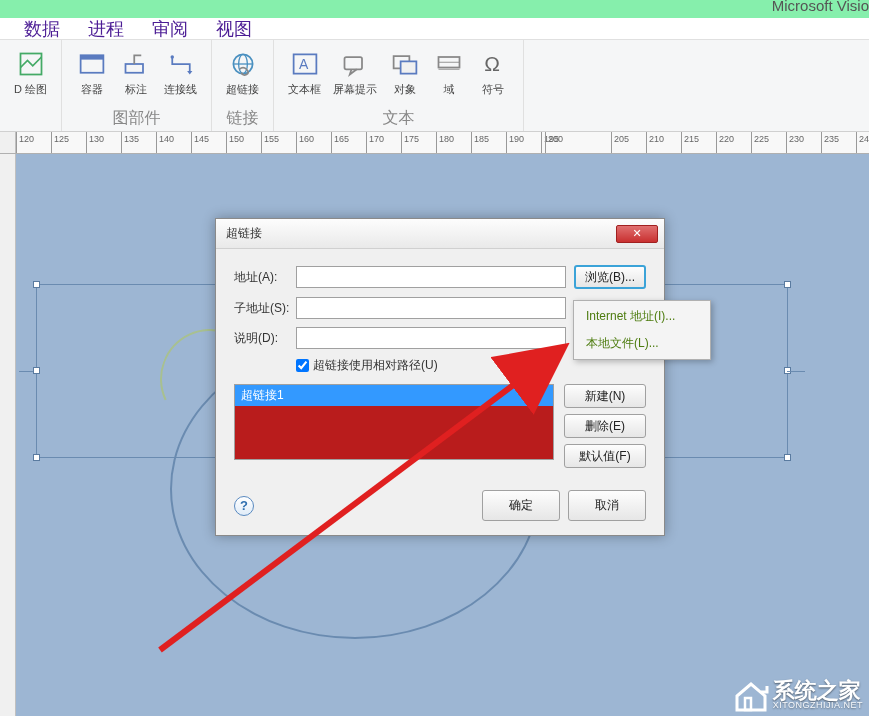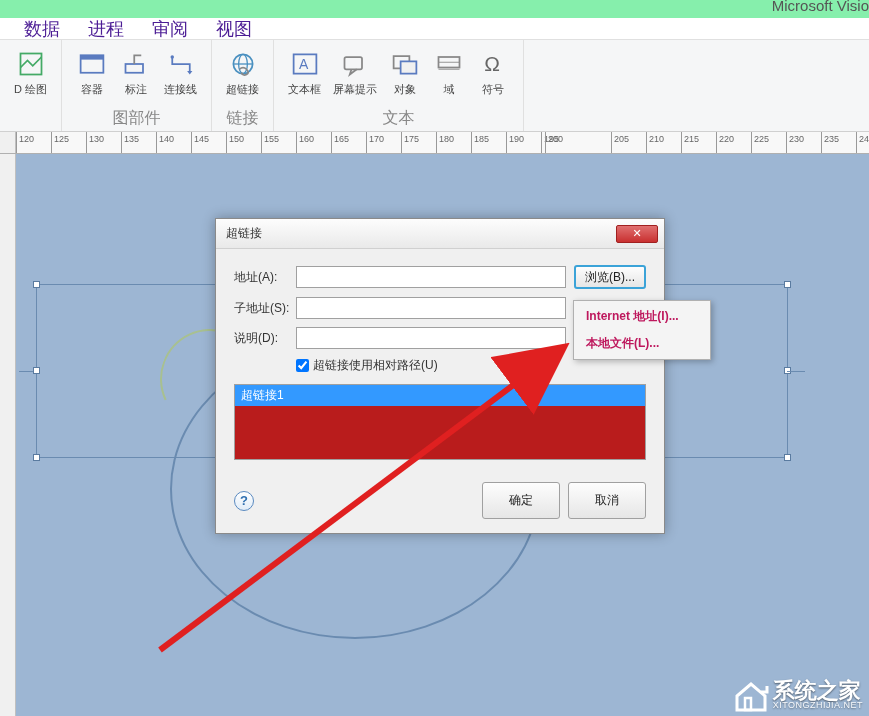--- a/index.html
+++ b/index.html
@@ -65,25 +65,25 @@
 .mid-area { display: flex; gap: 10px; }
 .listbox { flex: 1; height: 76px; border: 1px solid #a0a0a0; background: #b91c1c; overflow: auto; font-size: 12px; }
 .listbox .item { padding: 2px 6px; }
 .listbox .item.sel { background: #3399ff; color: #fff; }
 .side-buttons { width: 82px; display: flex; flex-direction: column; gap: 6px; }
 .side-buttons button { height: 24px; background: linear-gradient(#fdfdfd, #e6e6e6); border: 1px solid #a0a0a0; border-radius: 3px; font-size: 12px; cursor: pointer; color: #222; }
 
 .dialog-foot { display: flex; align-items: center; padding: 10px 18px 14px 18px; }
 .help-ico { width: 20px; height: 20px; border: 1px solid #5a8ac0; border-radius: 50%; color: #3070b0; display: flex; align-items: center; justify-content: center; font-size: 13px; font-weight: bold; cursor: pointer; background: linear-gradient(#fff,#e0ecf8); }
 .dialog-foot .spacer { flex: 1; }
-.dialog-foot button { width: 78px; height: 37px; margin-left: 8px; background: linear-gradient(#fdfdfd, #e6e6e6); border: 1px solid #a0a0a0; border-radius: 3px; font-size: 12px; cursor: pointer; color: #222; }
+.dialog-foot button { width: 78px; height: 31px; margin-left: 8px; background: linear-gradient(#fdfdfd, #e6e6e6); border: 1px solid #a0a0a0; border-radius: 3px; font-size: 12px; cursor: pointer; color: #222; }
 
 
 .dropdown-menu { position: absolute; left: 573px; top: 300px; width: 138px; background: #f4f4f4; border: 1px solid #b0b0b0; box-shadow: 2px 2px 6px rgba(0,0,0,0.25); font-size: 12px; padding: 2px; }
-.dropdown-menu .mi { padding: 5px 10px; cursor: pointer; color: #be185d; font-weight: bold; }
+.dropdown-menu .mi { padding: 5px 10px; cursor: pointer; color: #4d7c0f; }
 
 
 .red-arrow { position: absolute; left: 150px; top: 320px; width: 430px; height: 340px; pointer-events: none; }
 
 
 .watermark { position: absolute; right: 6px; bottom: 4px; display: flex; align-items: center; color: #fff; font-size: 14px; text-shadow: 0 1px 2px rgba(0,0,0,0.5); font-family: "Microsoft YaHei", sans-serif; }
 .watermark .logo { width: 36px; height: 32px; margin-right: 4px; }
 .watermark .txt-cn { font-size: 22px; font-weight: bold; line-height: 18px; }
 .watermark .txt-en { font-size: 9px; letter-spacing: 0.5px; opacity: 0.9; }
 </style>
@@ -336,20 +336,25 @@
       <div style="width:80px"></div>
     </div>
     <div class="check-row">
       <input type="checkbox" checked="" style="">
       <span>超链接使用相对路径(U)</span>
     </div>
     <div class="mid-area">
       <div class="listbox">
         <div class="item sel">超链接1</div>
       </div>
+      <div class="side-buttons">
+        <button>新建(N)</button>
+        <button>删除(E)</button>
+        <button>默认值(F)</button>
+      </div>
     </div>
   </div>
   <div class="dialog-foot">
     <div class="help-ico">
         <span>?</span>
       </div>
     <div class="spacer"></div>
     <button>确定</button>
     <button>取消</button>
   </div>

